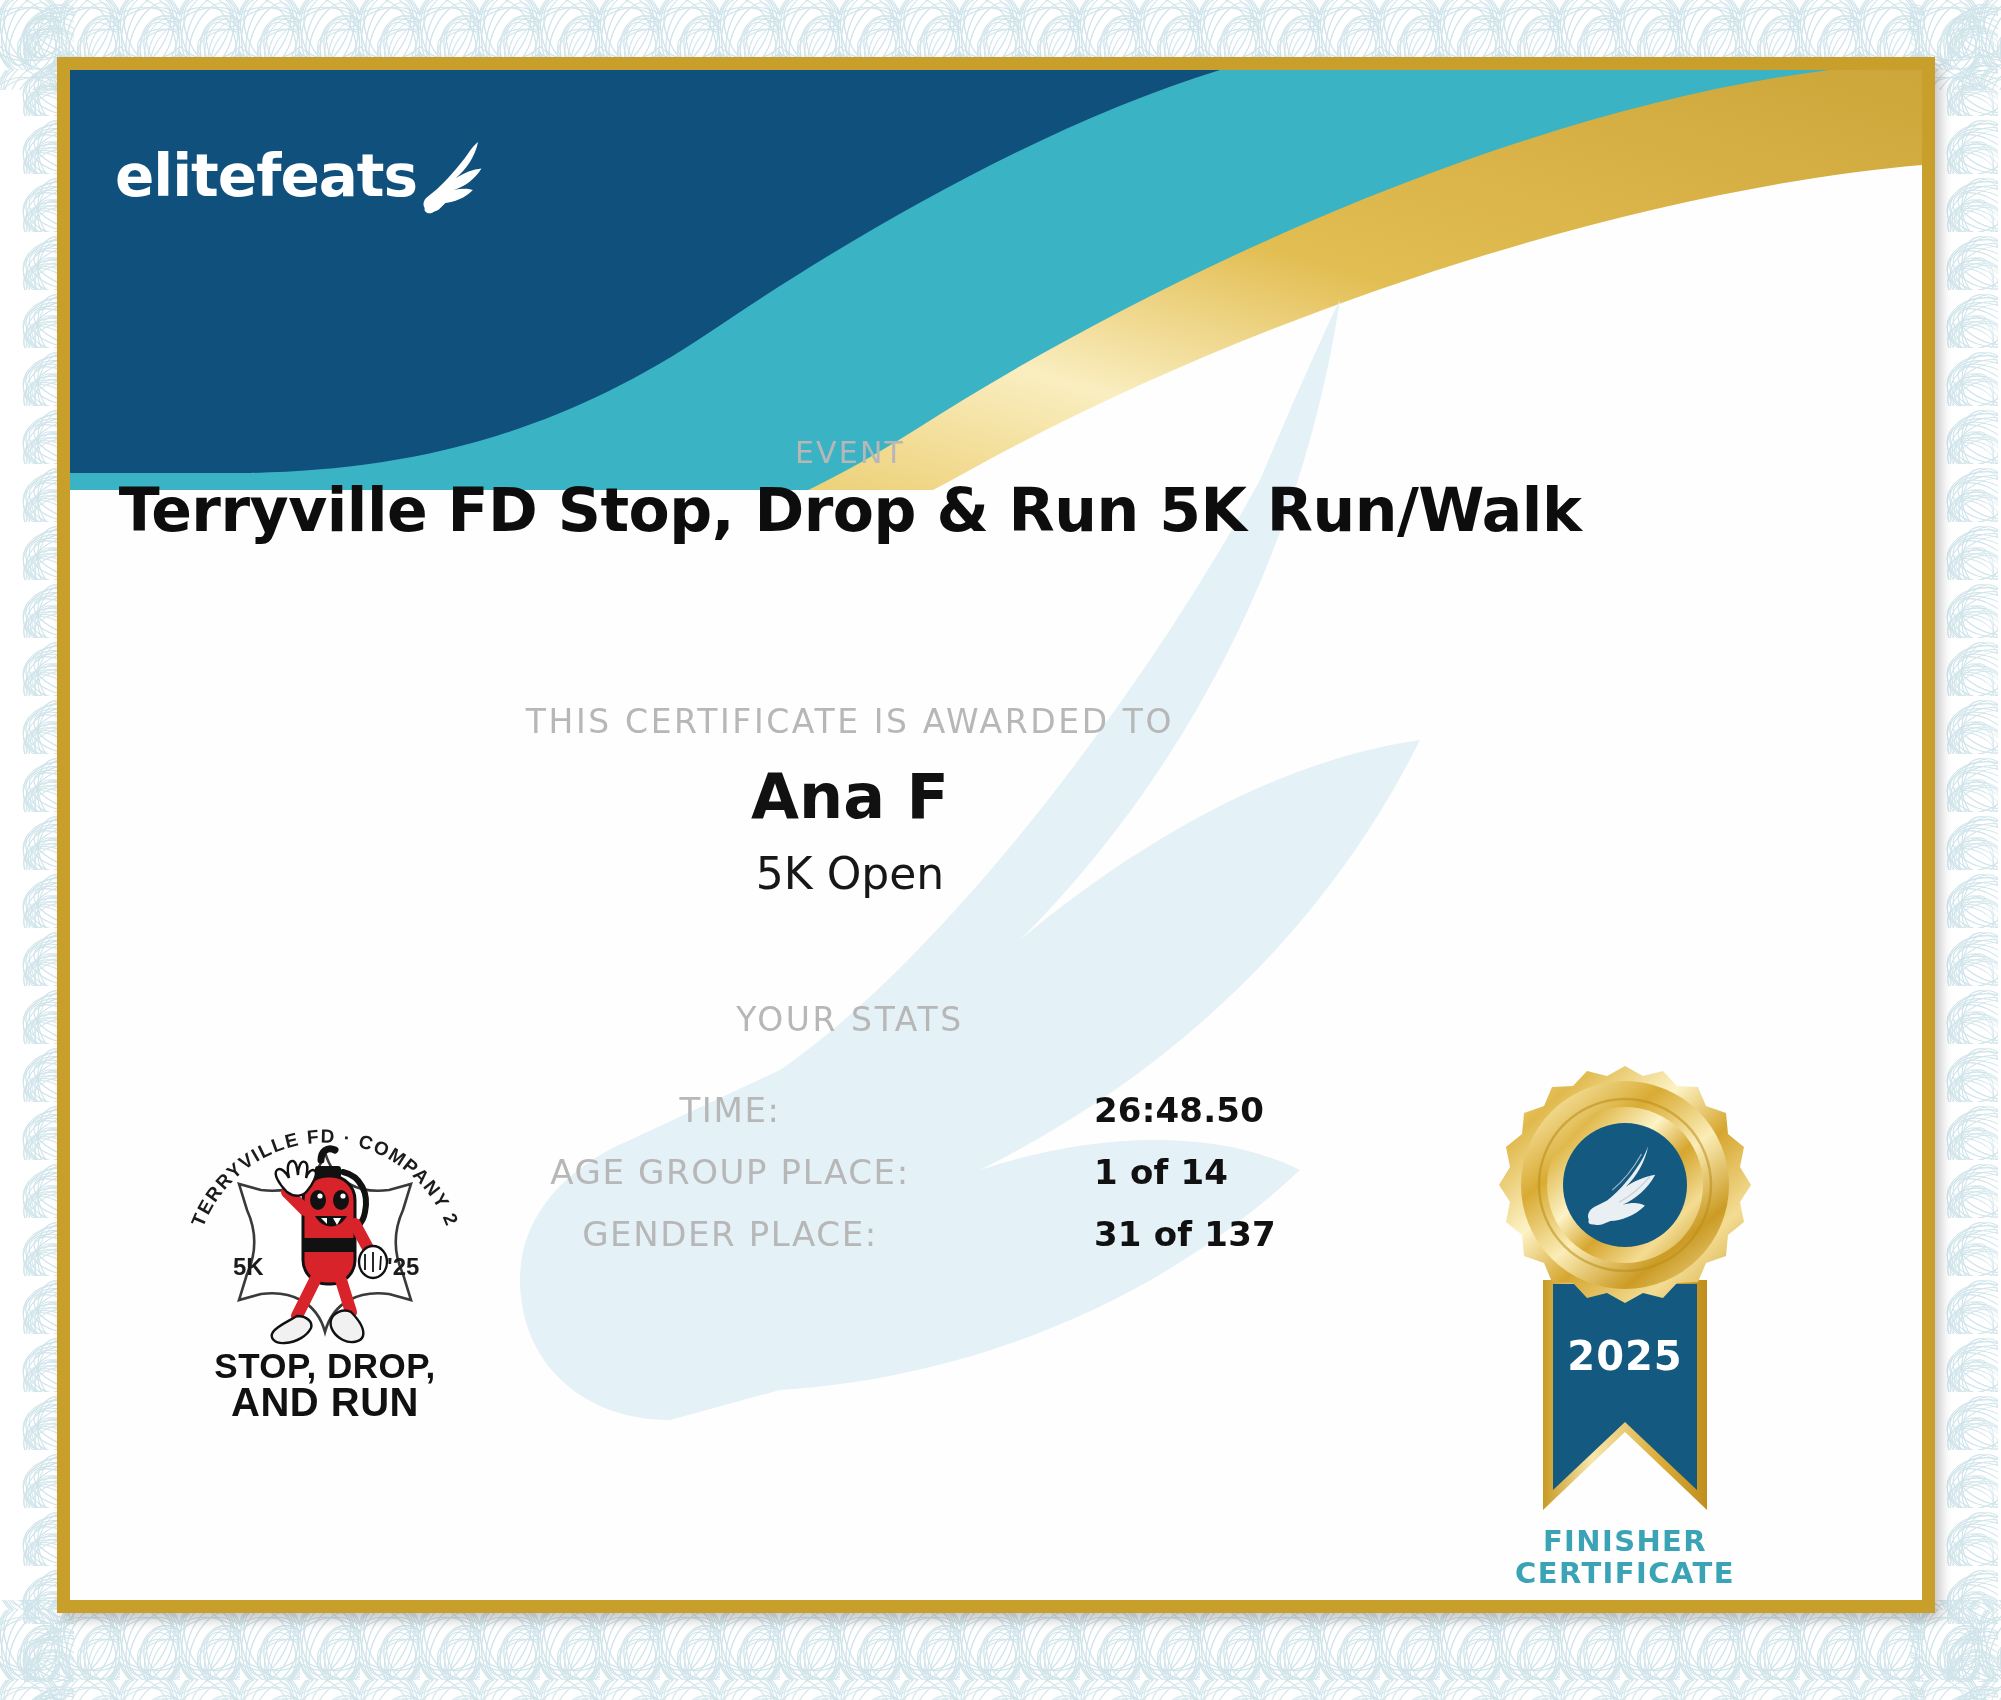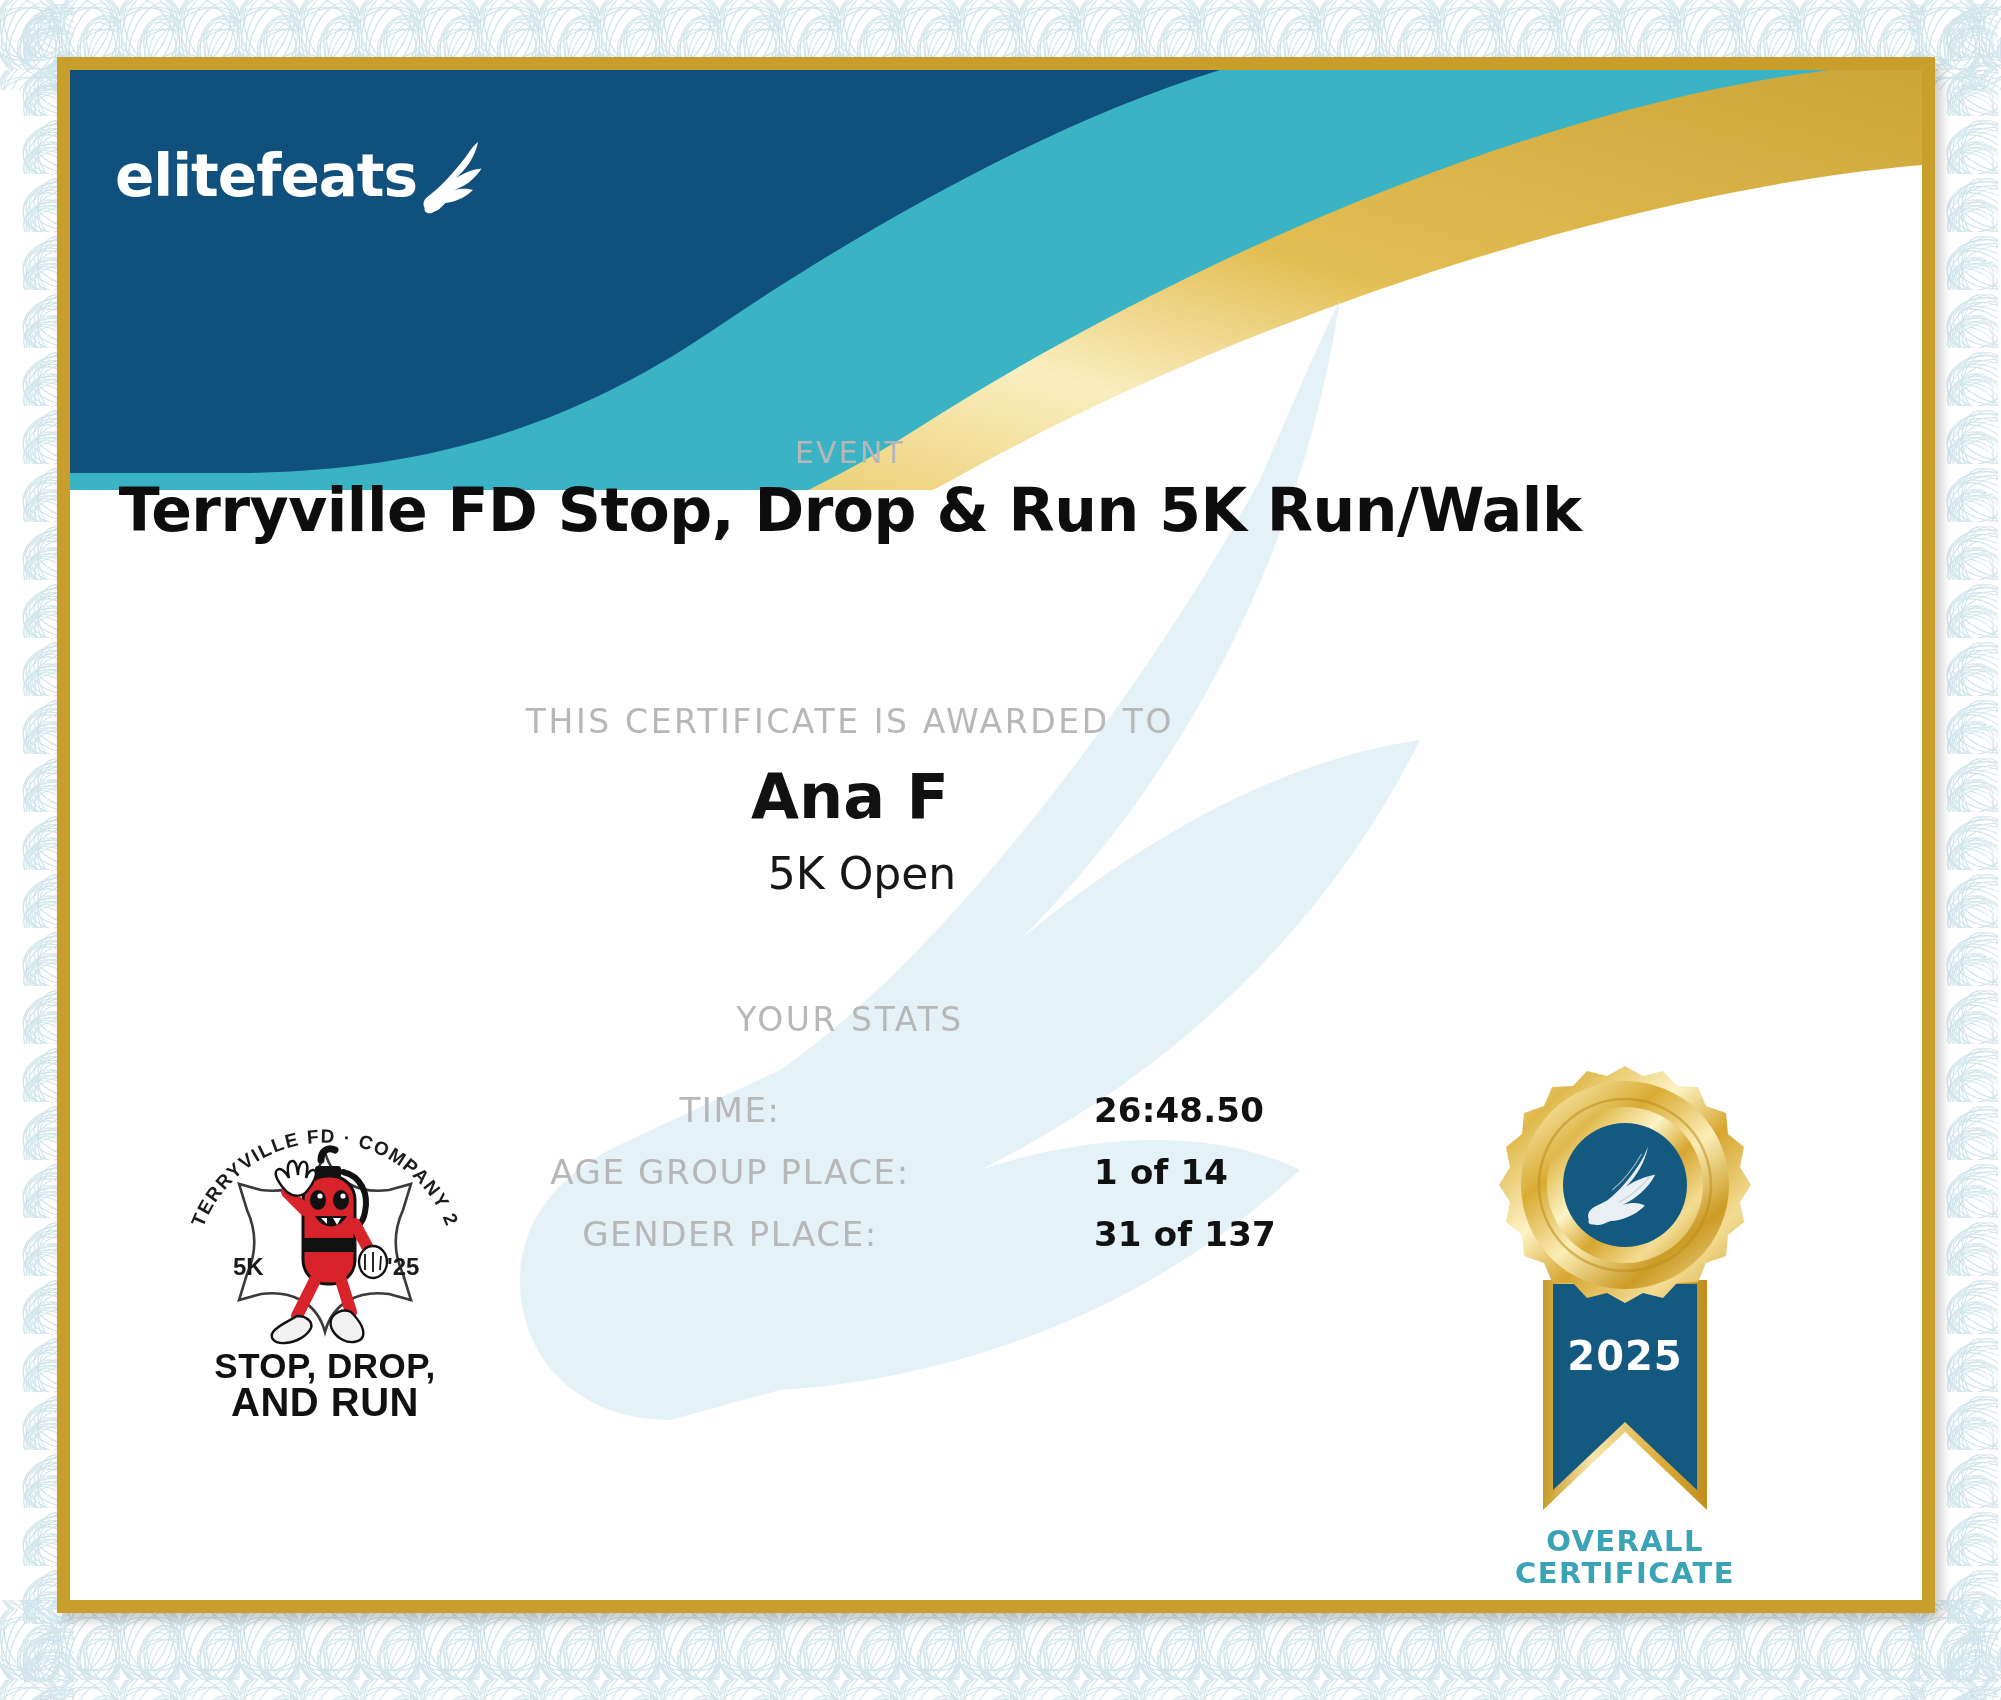--- a/index.html
+++ b/index.html
@@ -80,21 +80,21 @@
   }
   #awarded-label{left:0;top:632px;width:1560px;text-align:center;font-size:33px;letter-spacing:2.6px;}
   #recipient-name{
     position:absolute;left:0;top:690px;width:1560px;text-align:center;
     font-family:"DejaVu Sans", sans-serif;
     font-weight:700;font-size:62px;color:#111111;letter-spacing:0px;
   }
   #recipient-division{
     position:absolute;left:0;top:778px;width:1560px;text-align:center;
     font-family:"DejaVu Sans", sans-serif;
-    font-weight:400;font-size:44px;color:#171717;padding-left:12px;
+    font-weight:400;font-size:44px;color:#171717;
   }
   #stats-label{left:0;top:930px;width:1560px;text-align:center;font-size:33px;letter-spacing:2.6px;}
 
   
   #stats-table{
     position:absolute;left:310px;top:1020px;width:1010px;
   }
   .stat-row{
     display:flex;align-items:baseline;justify-content:flex-start;
     margin-bottom:22px;
@@ -381,19 +381,19 @@
             <path d="M27,72 C20,78 12,85 8,89 C5,92 6,96 11,96 C16,96 21,94 25,90 L37,80 Z"></path>
           </g>
           <g fill="none" stroke="#b9c9d4" stroke-width="1.3" opacity="0.85">
             <path d="M68,14 C58,32 46,46 34,56"></path>
             <path d="M78,40 C66,54 54,64 42,70"></path>
           </g>
         </g>
       </svg>
 
       <div id="finisher-caption">
-        <div>OVERALL</div>
+        <div>FINISHER</div>
         <div>CERTIFICATE</div>
       </div>
 
     </div>
   </div>
 </div>
 
 </body></html>

